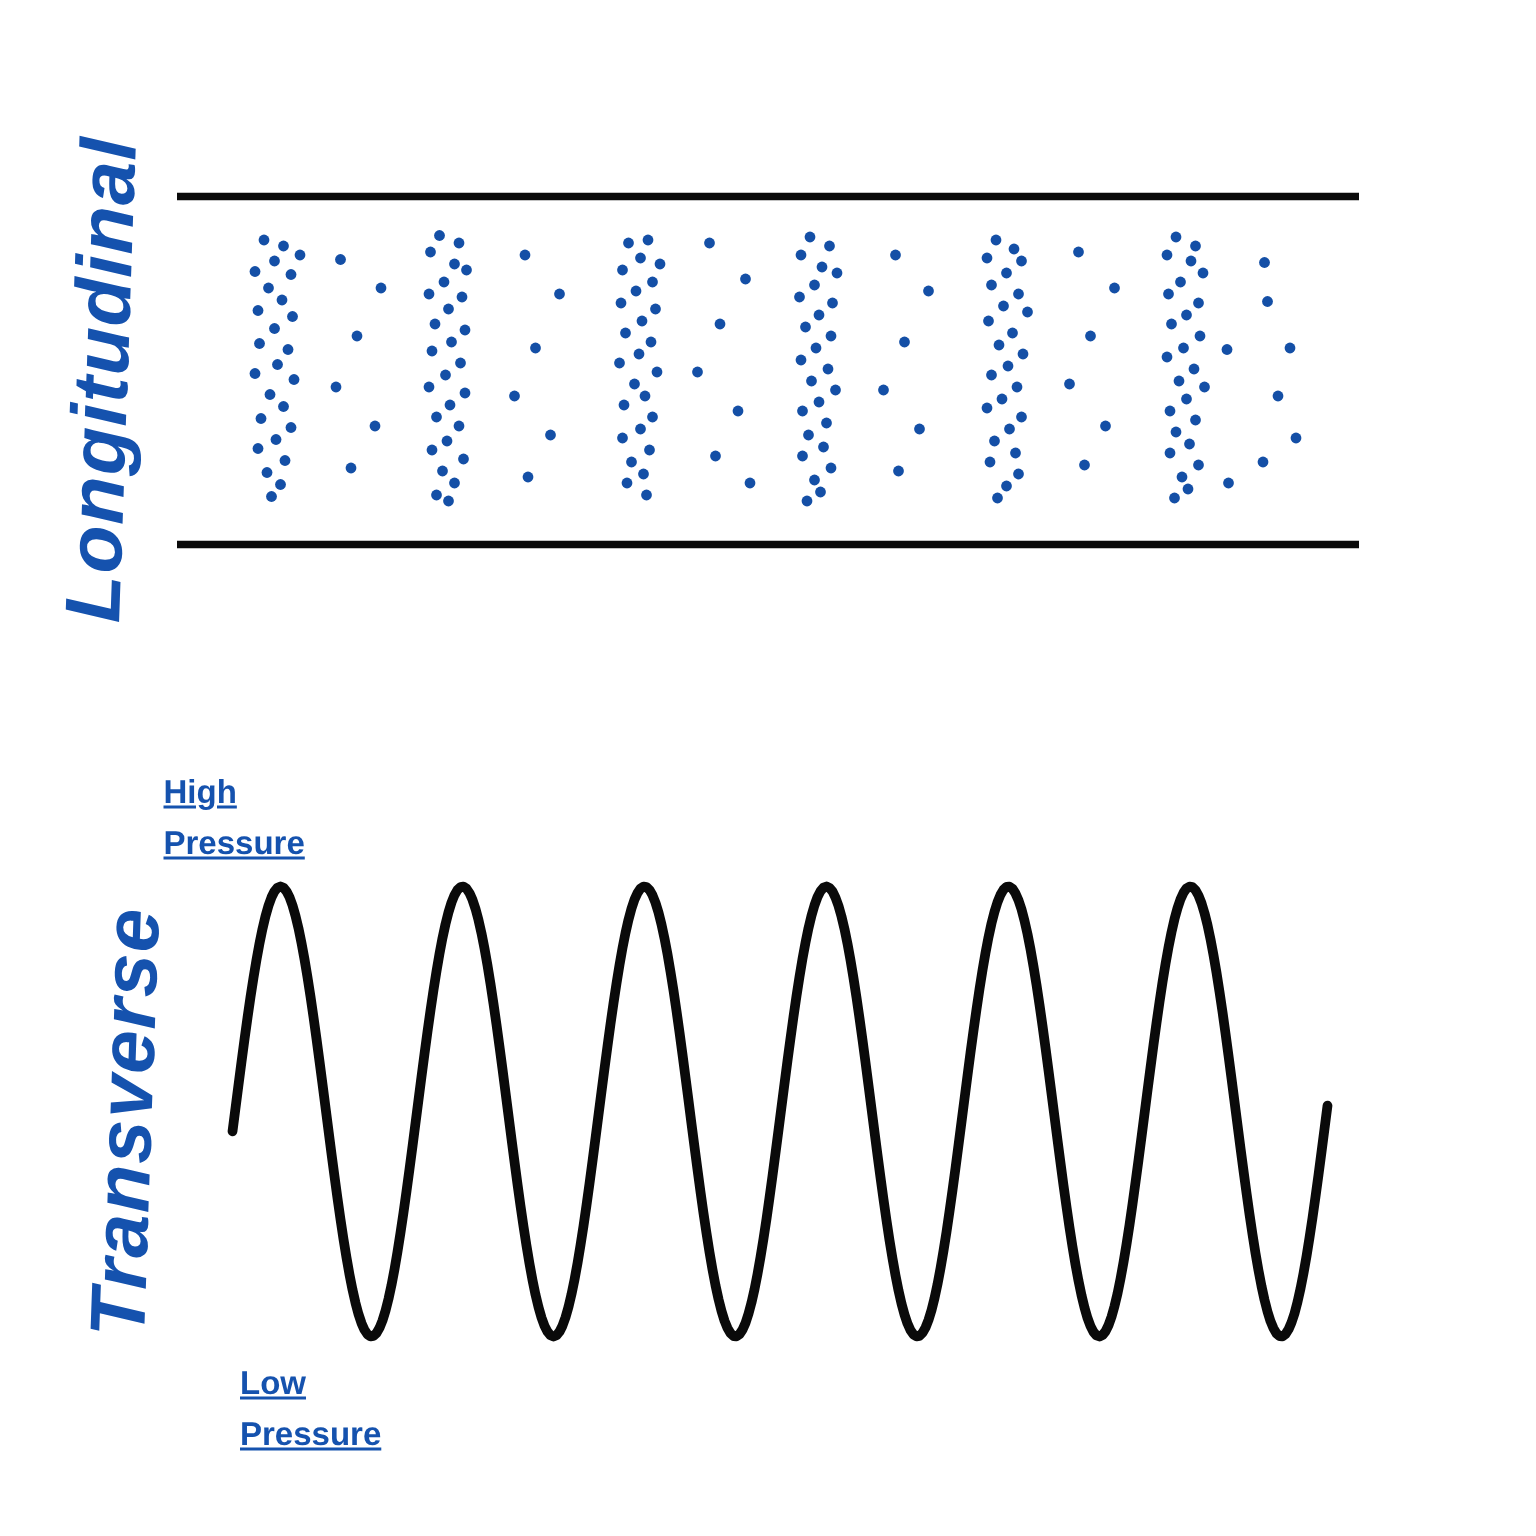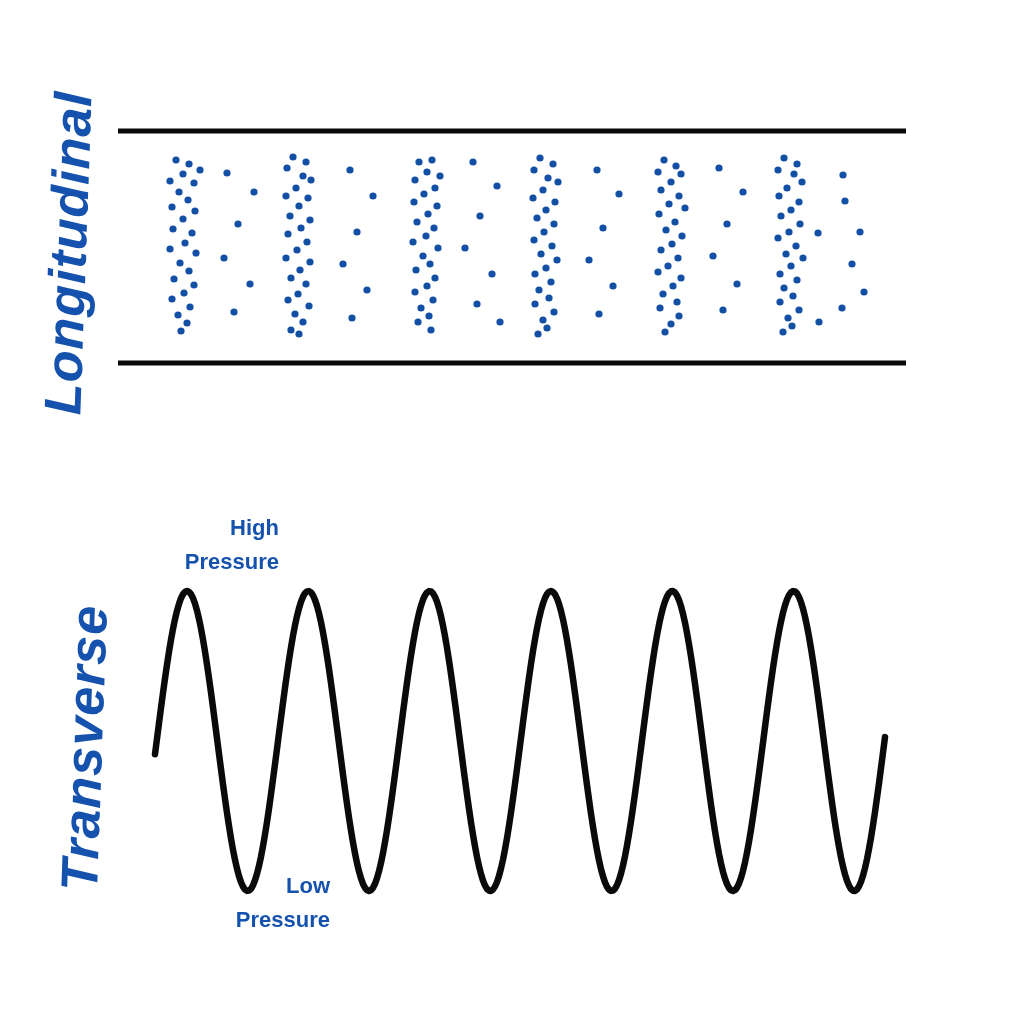--- a/index.html
+++ b/index.html
@@ -26,29 +26,30 @@
     white-space: nowrap;
     color: var(--blue-text, #1552ae);
     transform: rotate(-88deg);
     user-select: none;
   }
   #label-longitudinal { left: -142px; top: 227px; }
   #label-transverse   { left: -126px; top: 722px; }
   .pressure-label {
     position: absolute;
     width: 170px;
-    text-align: right;
+    text-align: left;
     font-weight: 700;
     font-size: 22px;
     line-height: 34px;
     color: var(--blue-text, #1552ae);
     user-select: none;
+    text-decoration: underline;
   }
   #high-pressure-label { left: 109px; top: 511px; }
-  #low-pressure-label  { left: 160px; top: 869px; }
+  #low-pressure-label  { left: 160px; top: 905px; }
 </style>
 </head>
 <body style="--blue-text: #1552ae;">
 
 <svg id="diagram-svg" viewBox="0 0 1024 1024" xmlns="http://www.w3.org/2000/svg">
   <g id="tube-group">
     <line id="tube-top-line" x1="118" x2="906" y1="131" y2="131" stroke="#0a0a0a" stroke-width="5"></line>
     <line id="tube-bottom-line" x1="118" x2="906" y1="363" y2="363" stroke="#0a0a0a" stroke-width="5"></line>
   </g>
   <g id="dots-group">

